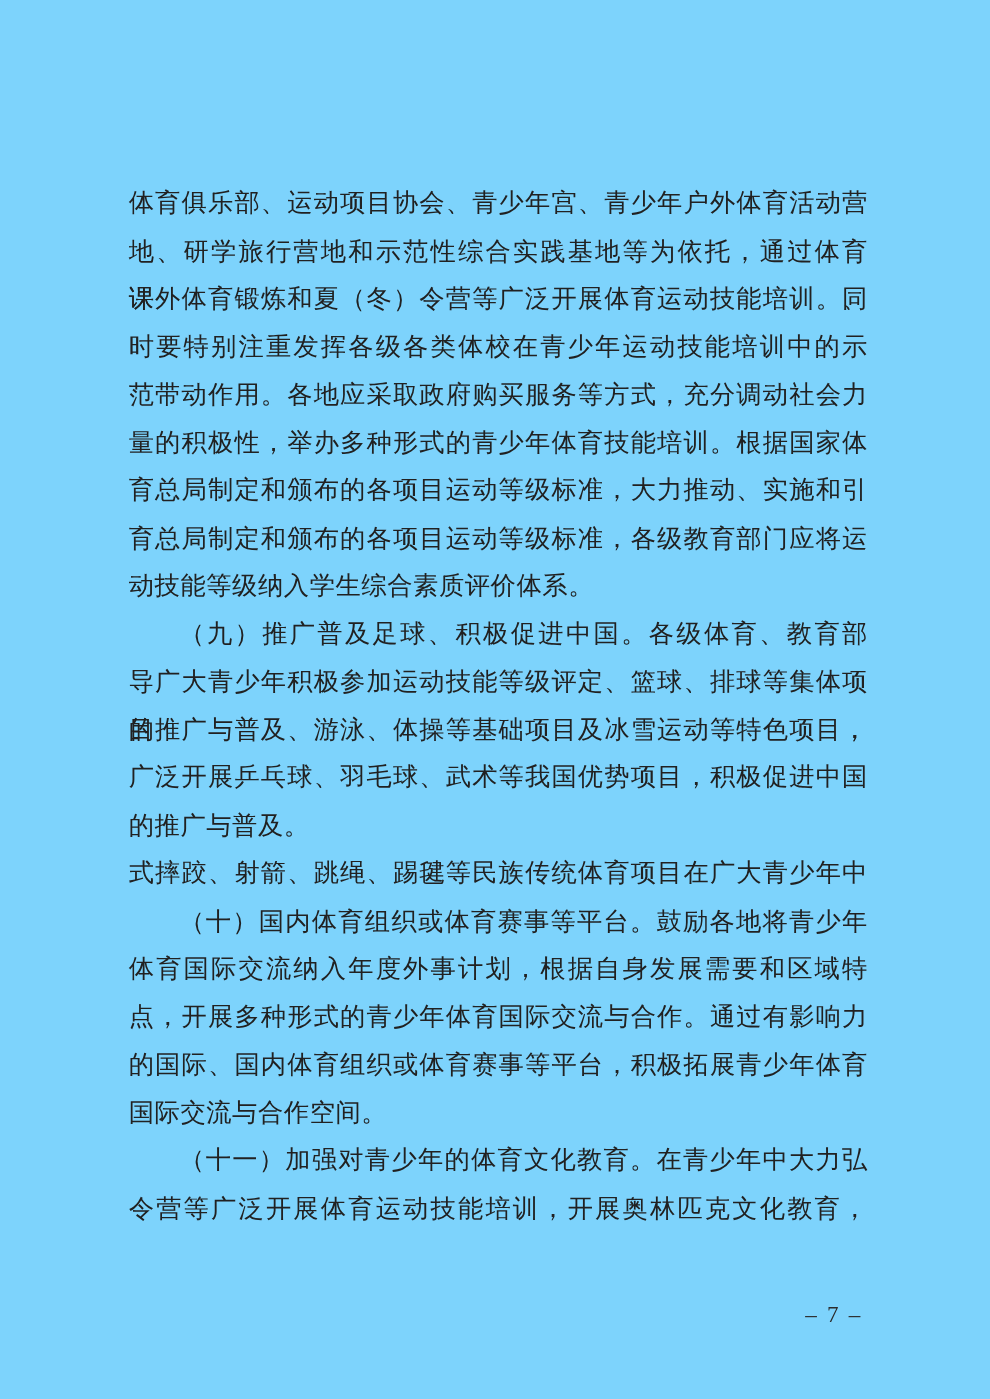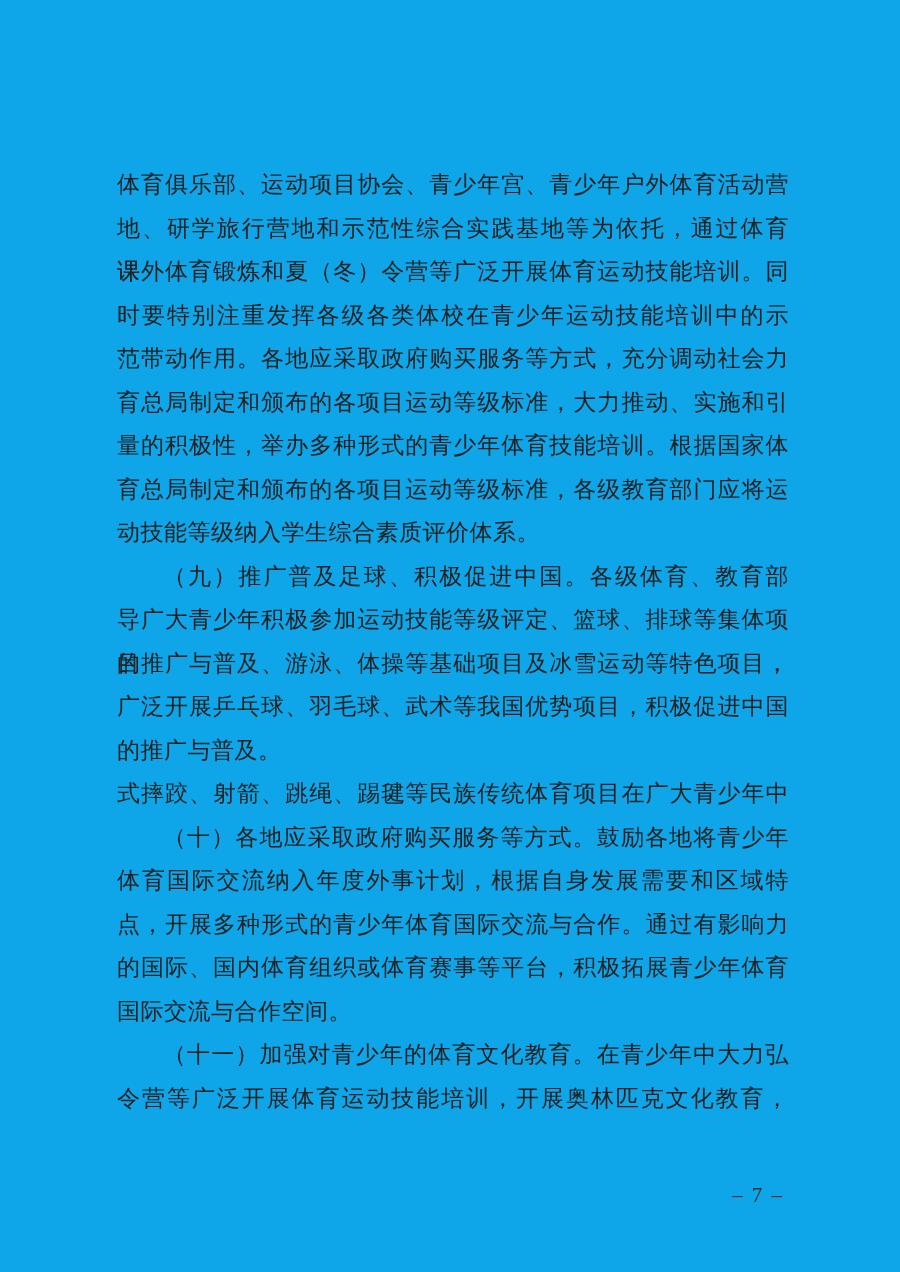--- a/index.html
+++ b/index.html
@@ -11,21 +11,21 @@
     height: 1272px;
     background: #ffffff;
     position: relative;
     overflow: hidden;
     font-family: "Liberation Serif", serif;
     color: #212121;
   }
   .doc-page {
     position: absolute;
     inset: 0;
-    background: #0ea5e9;
+    background: #7dd3fc;
   }
   .doc-body {
     position: absolute;
     left: 117px;
     top: 163px;
     width: 672px;
   }
   .paragraph {
     margin: 0;
     padding: 0;
@@ -66,35 +66,35 @@
 <body>
 
 <div class="doc-page">
   <div class="doc-body">
       <div class="paragraph">
         <div class="line">体育俱乐部、运动项目协会、青少年宫、青少年户外体育活动营</div>
         <div class="line">地、研学旅行营地和示范性综合实践基地等为依托，通过体育课、</div>
         <div class="line">课外体育锻炼和夏（冬）令营等广泛开展体育运动技能培训。同</div>
         <div class="line">时要特别注重发挥各级各类体校在青少年运动技能培训中的示</div>
         <div class="line">范带动作用。各地应采取政府购买服务等方式，充分调动社会力</div>
+        <div class="line">量的积极性，举办多种形式的青少年体育技能培训。根据国家体</div>
         <div class="line">育总局制定和颁布的各项目运动等级标准，大力推动、实施和引</div>
-        <div class="line">量的积极性，举办多种形式的青少年体育技能培训。根据国家体</div>
         <div class="line">育总局制定和颁布的各项目运动等级标准，各级教育部门应将运</div>
         <div class="line para-end">动技能等级纳入学生综合素质评价体系。</div>
       </div>
       <div class="paragraph">
         <div class="line indent"><span class="heading">（九）推广普及足球、积极促进中国。</span><span>各级体育、教育部</span></div>
         <div class="line">导广大青少年积极参加运动技能等级评定、篮球、排球等集体项目，</div>
         <div class="line">的推广与普及、游泳、体操等基础项目及冰雪运动等特色项目，</div>
         <div class="line">广泛开展乒乓球、羽毛球、武术等我国优势项目，积极促进中国</div>
         <div class="line para-end">的推广与普及。</div>
         <div class="line">式摔跤、射箭、跳绳、踢毽等民族传统体育项目在广大青少年中</div>
       </div>
       <div class="paragraph">
-        <div class="line indent"><span class="heading">（十）各地应采取政府购买服务等方式。</span><span>鼓励各地将青少年</span></div>
+        <div class="line indent"><span class="heading">（十）国内体育组织或体育赛事等平台。</span><span>鼓励各地将青少年</span></div>
         <div class="line">体育国际交流纳入年度外事计划，根据自身发展需要和区域特</div>
         <div class="line">点，开展多种形式的青少年体育国际交流与合作。通过有影响力</div>
         <div class="line">的国际、国内体育组织或体育赛事等平台，积极拓展青少年体育</div>
         <div class="line para-end">国际交流与合作空间。</div>
       </div>
       <div class="paragraph">
         <div class="line indent"><span class="heading">（十一）加强对青少年的体育文化教育。</span><span>在青少年中大力弘</span></div>
         <div class="line">令营等广泛开展体育运动技能培训，开展奥林匹克文化教育，</div>
       </div>
     </div>

